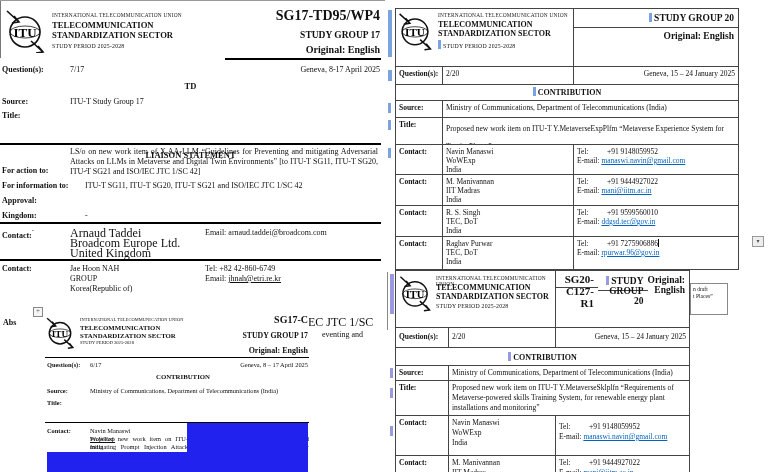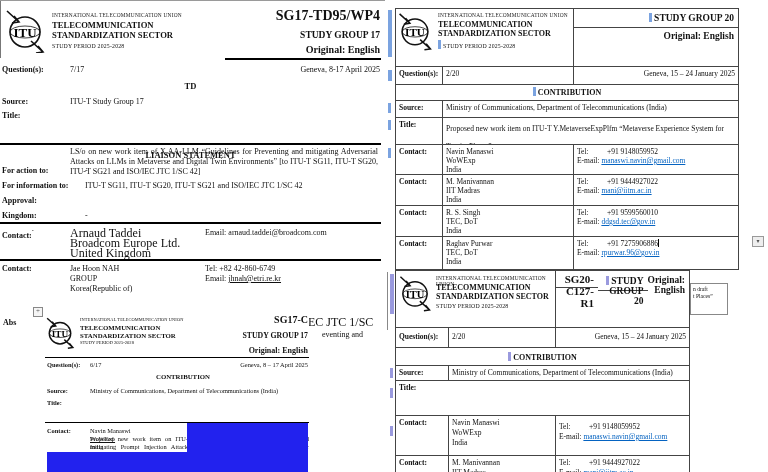--- a/index.html
+++ b/index.html
@@ -331,20 +331,21 @@
         <div class="c b" style="flex:1;text-align:center;padding-top:4px;"><span class="mk mk4"></span><span>CONTRIBUTION</span></div>
       </div>
 
       <div class="trow" style="height:15px;font-size:7.5px;">
         <div class="c b" style="width:53px;">Source:</div>
         <div class="c" style="flex:1;">Ministry of Communications, Department of Telecommunications (India)</div>
       </div>
 
       <div class="trow" style="height:35px;font-size:7.5px;">
         <div class="c b" style="width:53px;">Title:</div>
+        <div class="c" style="flex:1;line-height:10px;">Proposed new work item on ITU-T Y.MetaverseSklplfn “Requirements of Metaverse-powered skills Training System, for renewable energy plant installations and monitoring”</div>
       </div>
 
       <div class="trow" style="height:40px;font-size:7.5px;">
         <div class="c b" style="width:53px;">Contact:</div>
         <div class="c" style="width:107px;line-height:10px;">
           <div>Navin Manaswi</div>
           <div>WoWExp</div>
           <div>India</div>
         </div>
         <div class="c" style="flex:1;line-height:10px;padding-top:6px;">

